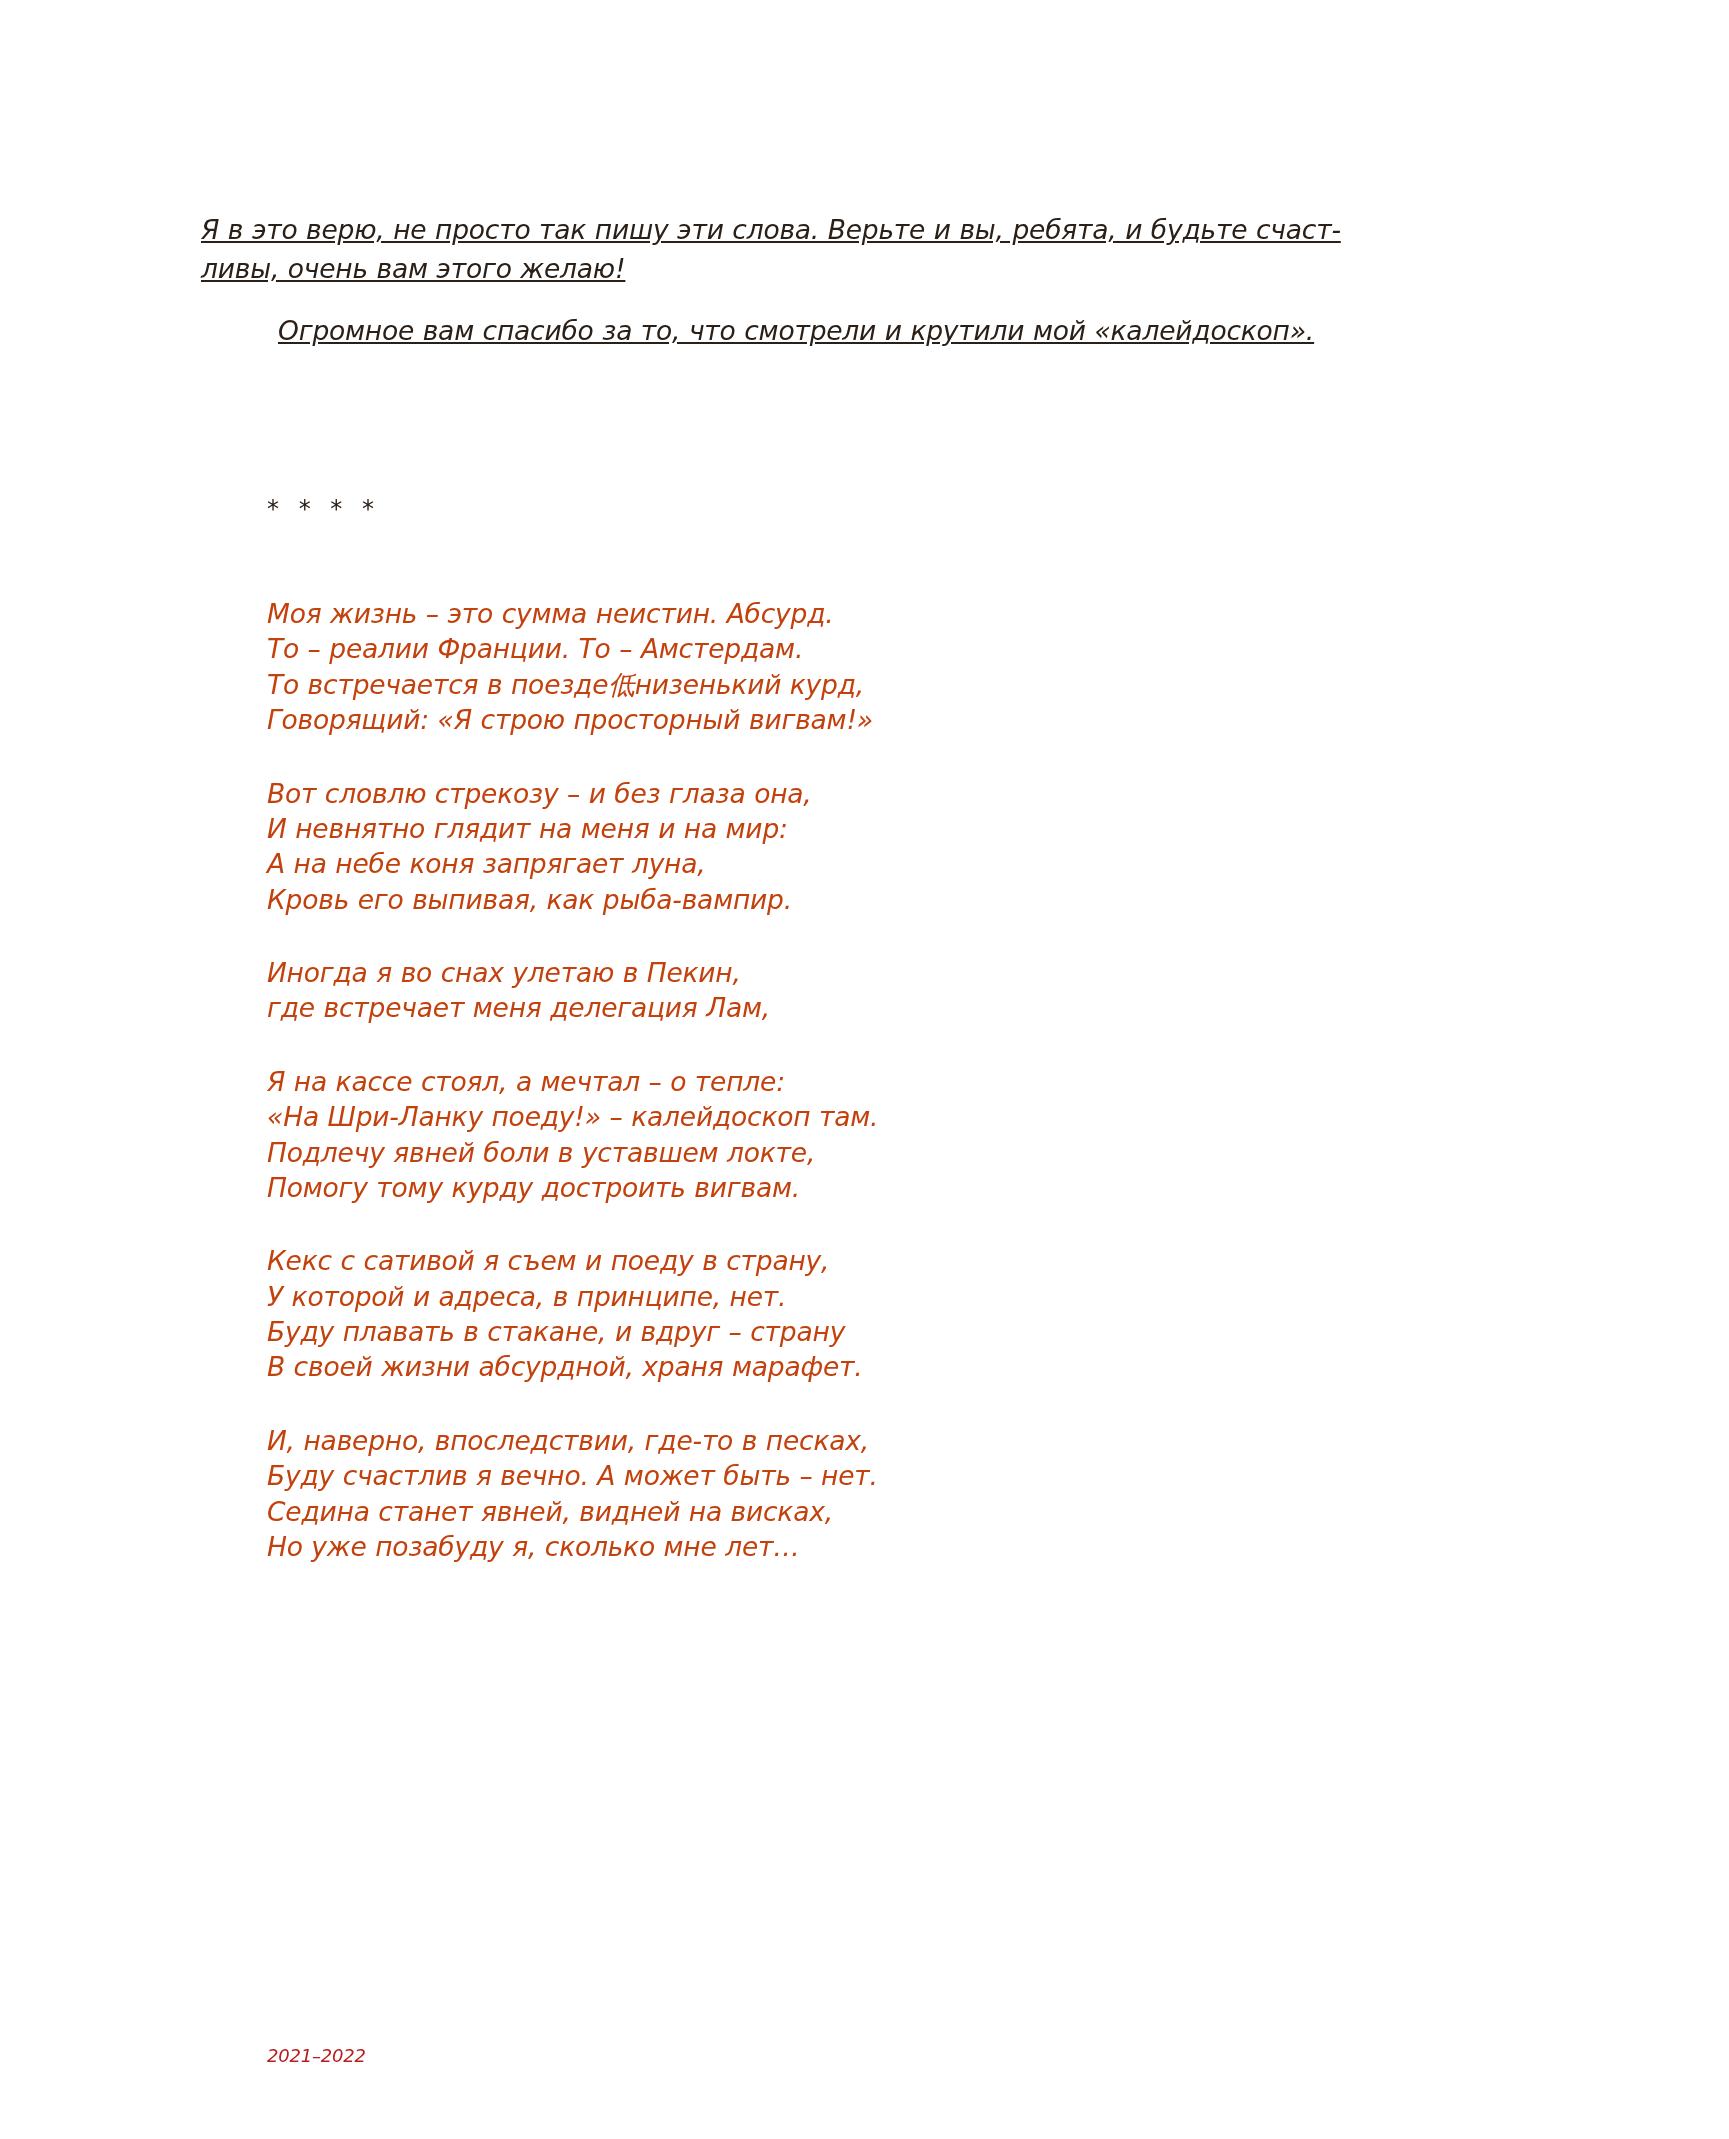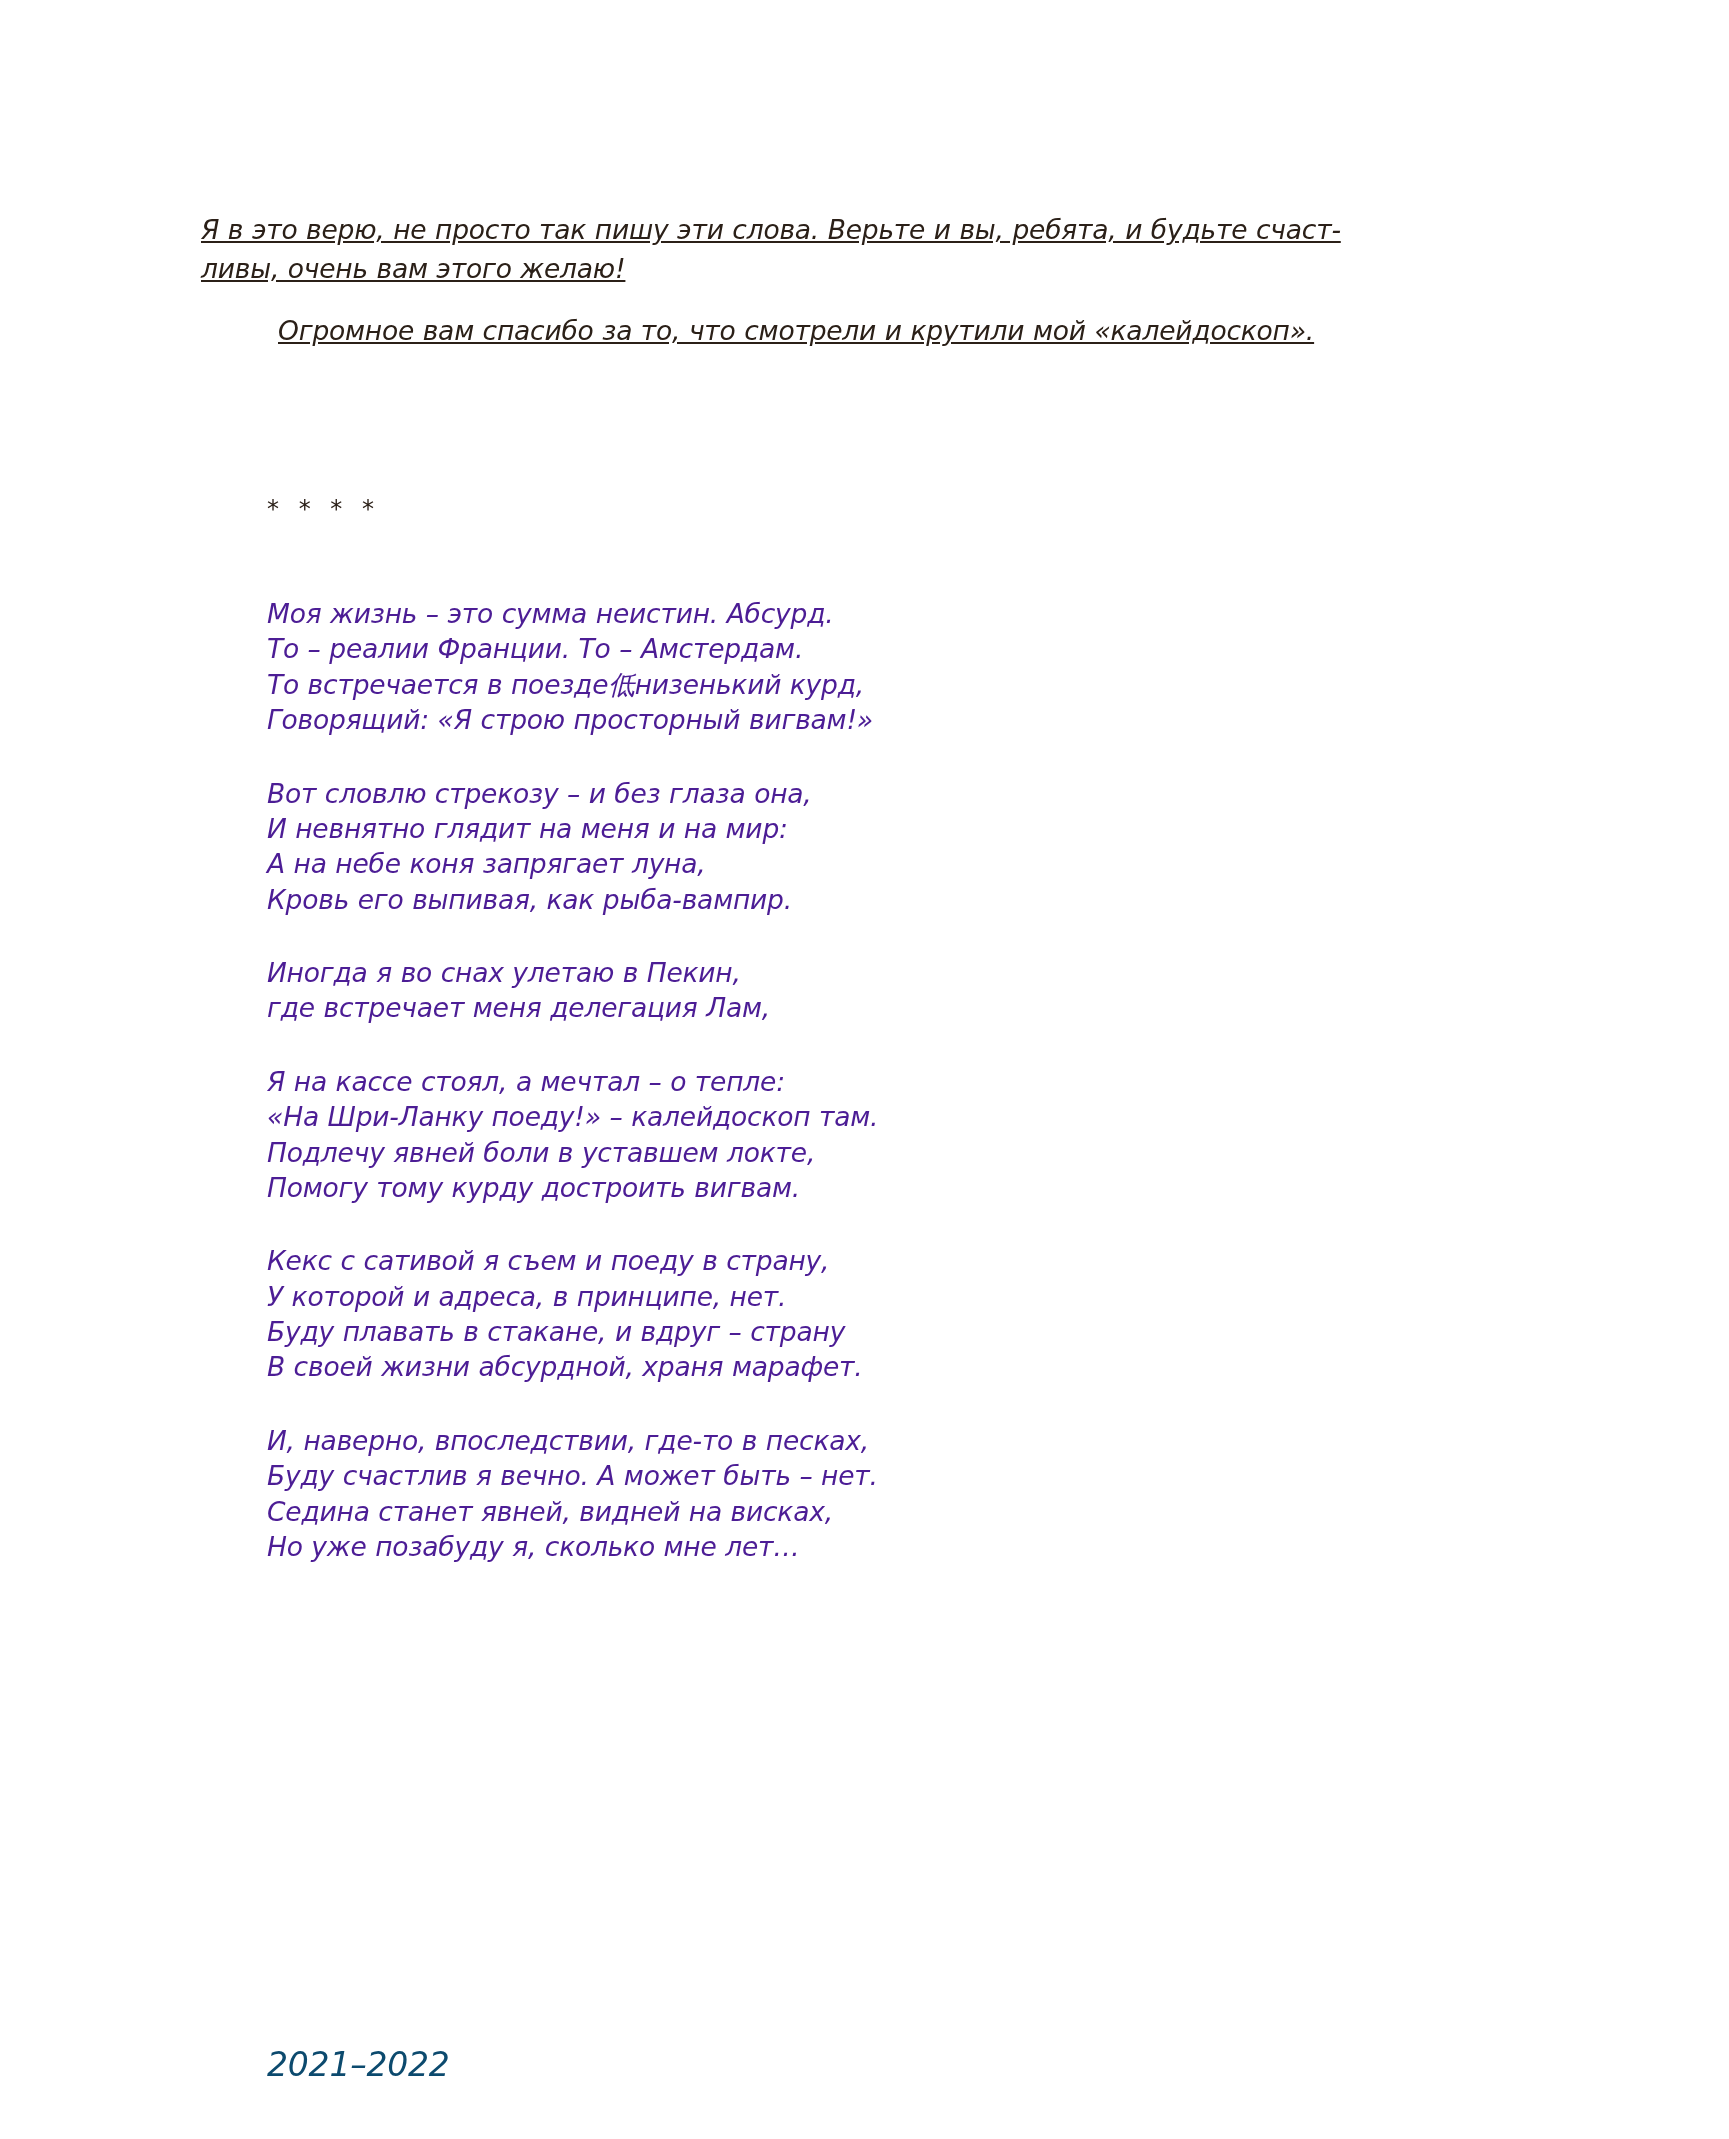--- a/index.html
+++ b/index.html
@@ -94,35 +94,35 @@
   }
   .stanza:last-of-type {
     margin-bottom: 0;
   }
   .verse {
     display: block;
     font-family: "DejaVu Sans", sans-serif;
     font-style: italic;
     font-size: 26.5px;
     line-height: 1.335;
-    color: #4c1d95;
+    color: #c2410c;
     white-space: nowrap;
     letter-spacing: -0.2px;
     word-spacing: 0.4px;
   }
 
   .poem-date {
     position: absolute;
     left: 66px;
     top: 2044px;
     font-family: "DejaVu Sans", sans-serif;
     font-style: italic;
-    font-size: 33px;
+    font-size: 18px;
     line-height: 1.3;
-    color: #0c4a6e;
+    color: #b91c1c;
     letter-spacing: -0.2px;
   }
 </style>
 </head>
 <body>
 
 <div class="page">
 
   <div class="content">
 

